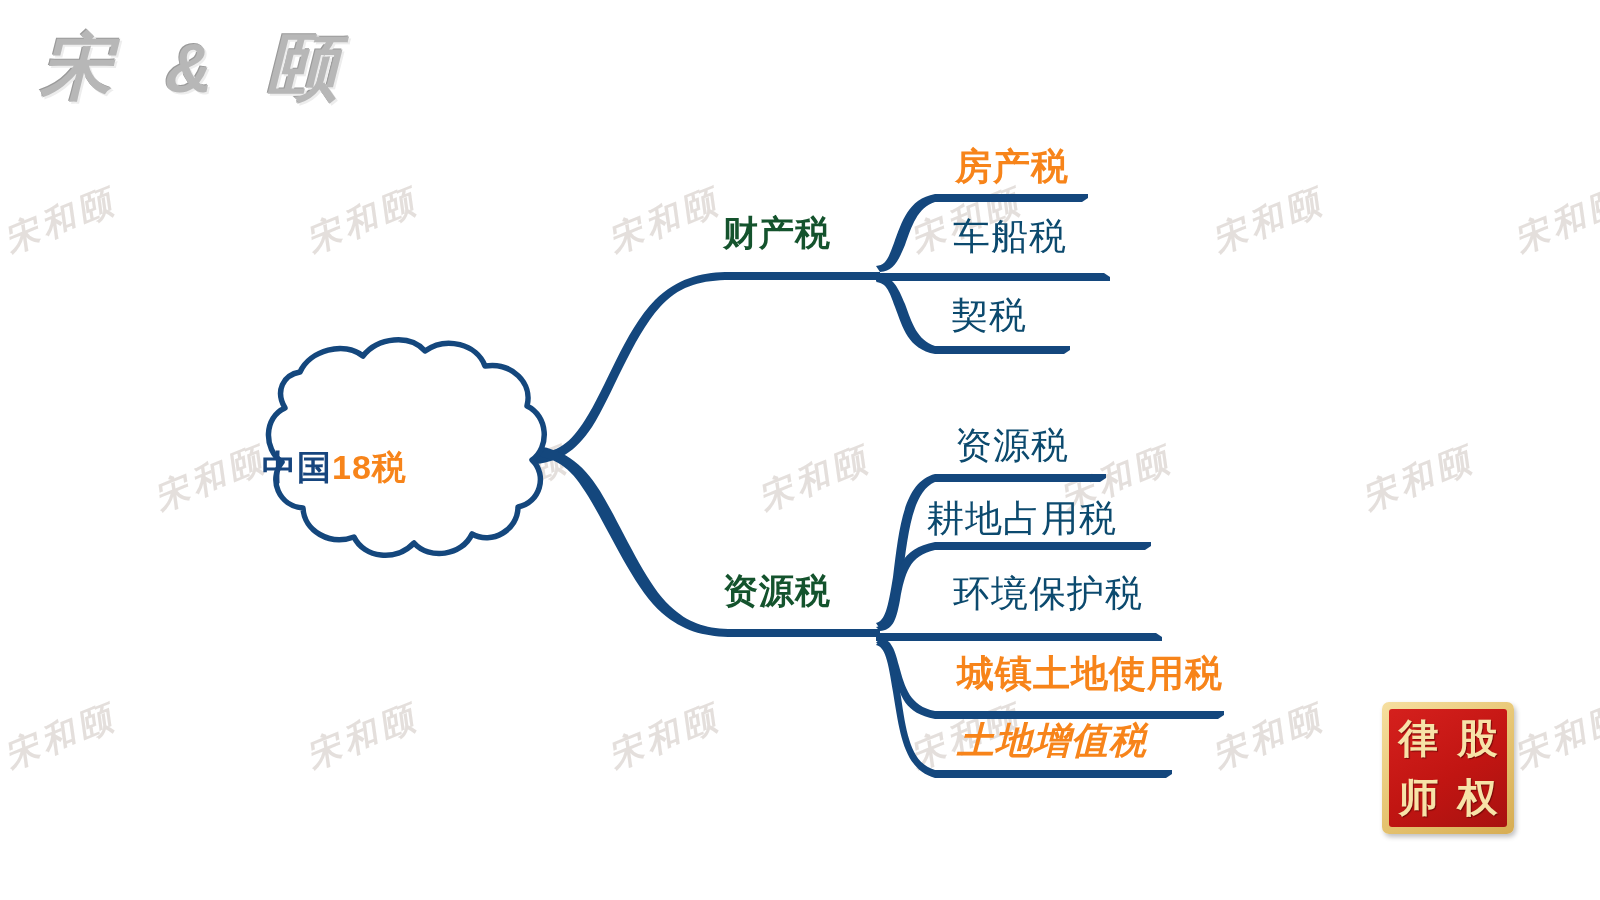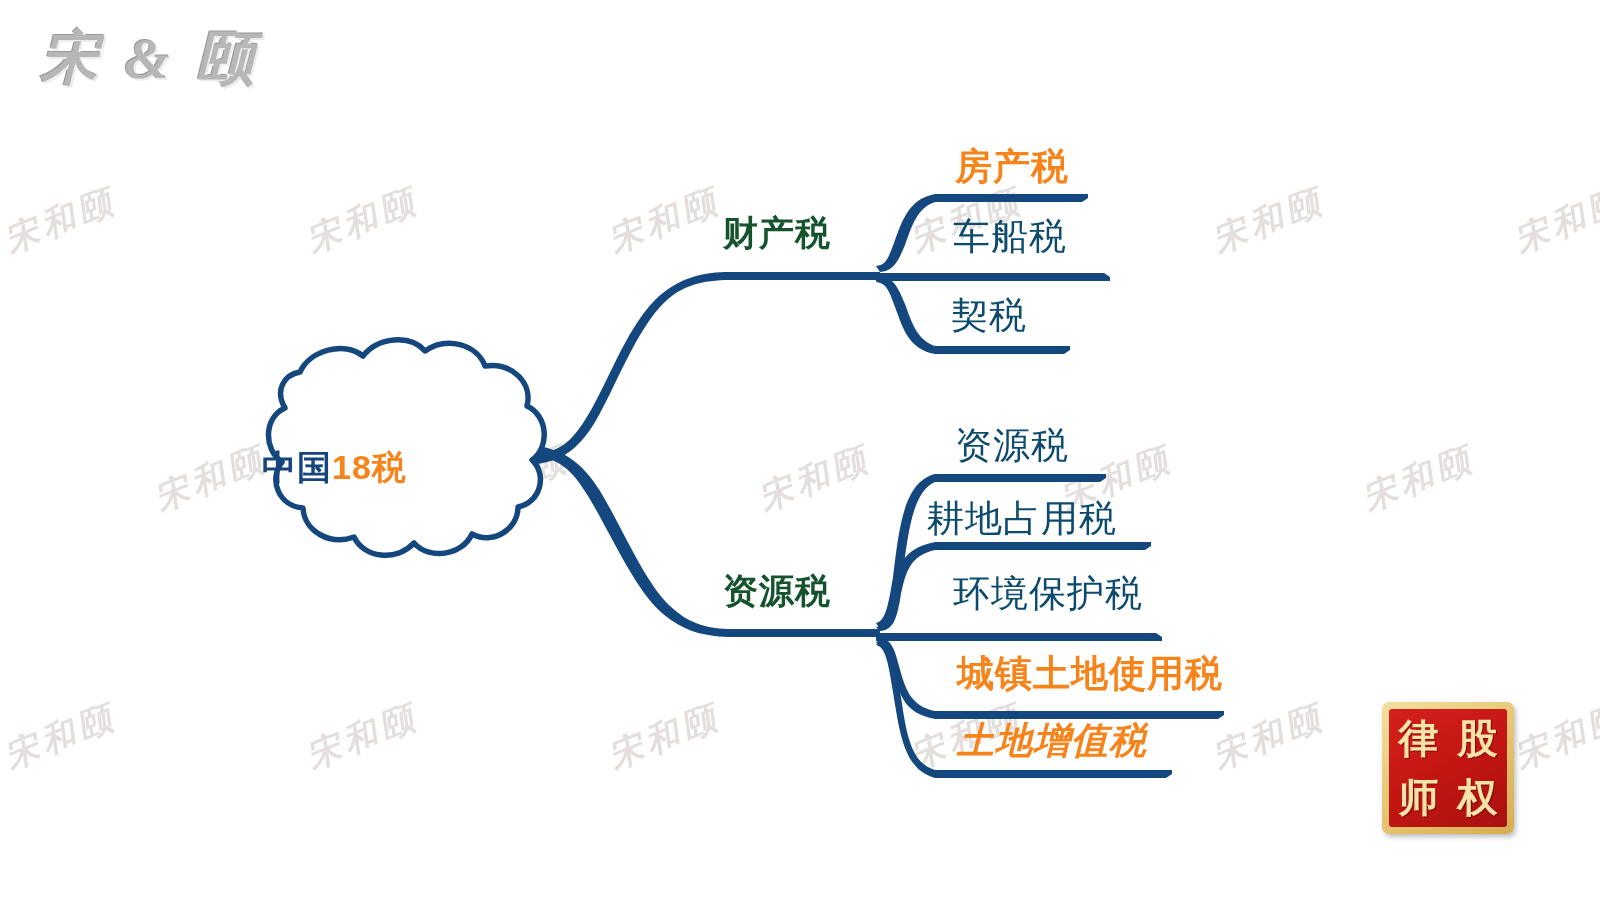--- a/index.html
+++ b/index.html
@@ -80,22 +80,22 @@
     color: #f7841a;
     font-weight: 700;
   }
 
   
   #brand-logo {
     position: absolute;
     left: 40px;
     top: 20px;
     z-index: 3;
-    font-family: Liberation Serif, serif;
-    font-size: 58px;
+    font-family: Liberation Mono, monospace;
+    font-size: 72px;
     font-style: italic;
     font-weight: 700;
     color: #b7b7b7;
     letter-spacing: 6px;
     text-shadow: 2px 2px 0 #ededed, -1px -1px 0 #9a9a9a;
     user-select: none;
   }
 
   
   #seal-badge {

